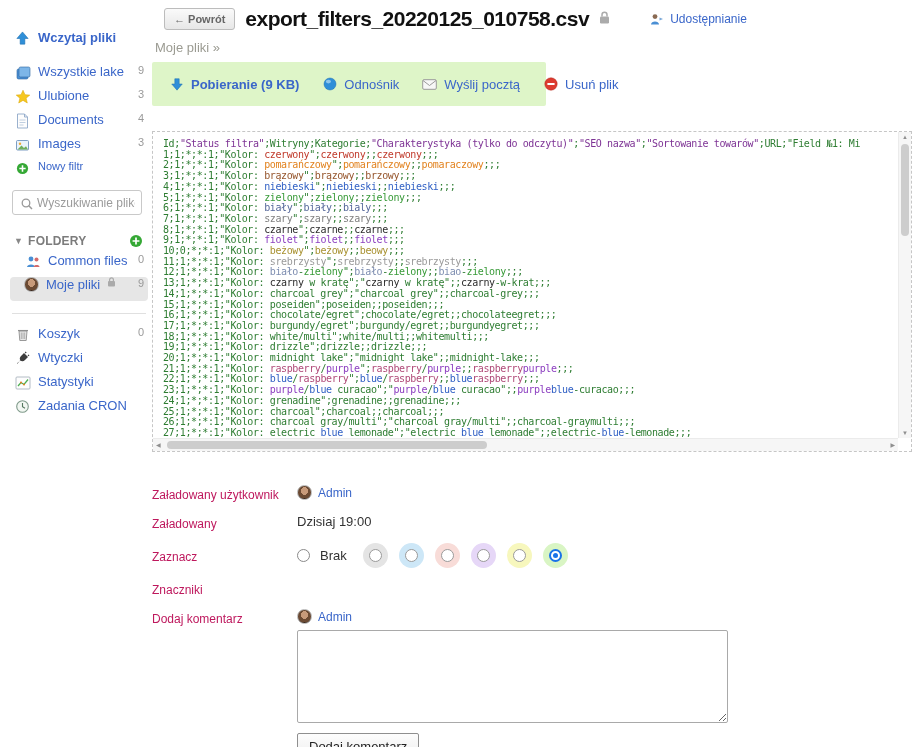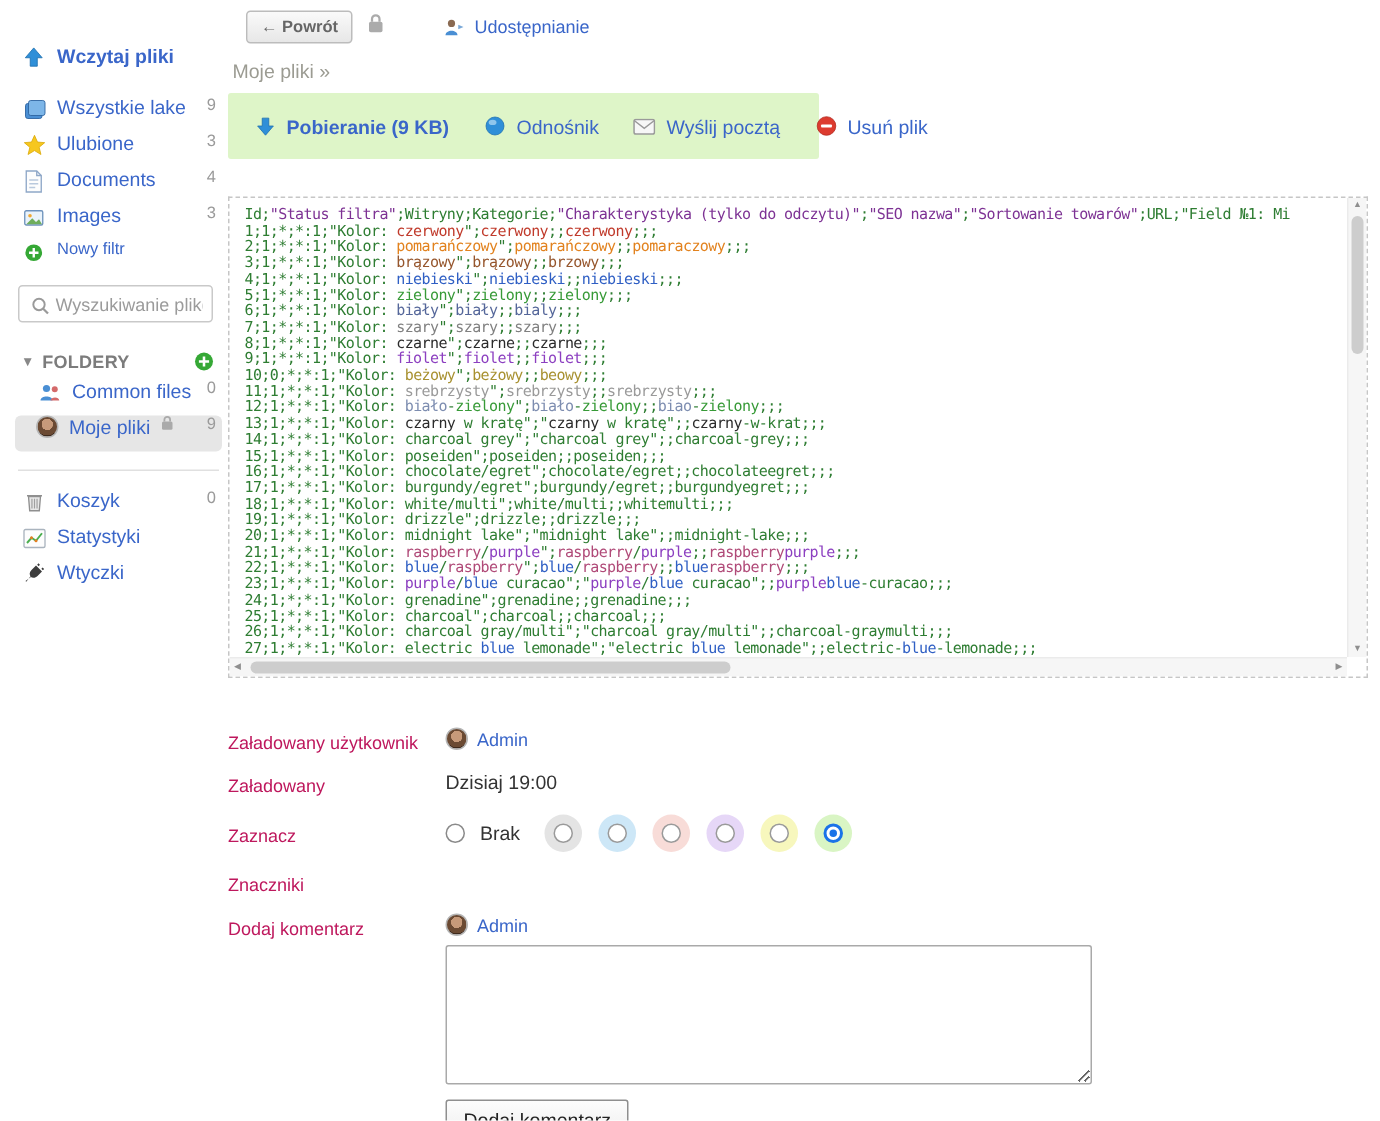--- a/index.html
+++ b/index.html
@@ -196,44 +196,54 @@
             <path d="M5.3 5.5 V12 M7 5.5 V12 M8.7 5.5 V12" stroke="#9f9f9f" stroke-width="0.8"></path>
             <path d="M2 3.5 H12" stroke="#8f8f8f" stroke-width="1.1"></path>
           </svg>
       </span>
       <span class="lbl">Koszyk</span>
       <span class="count">0</span>
     </div>
 
     <div class="slink">
       <span class="icn">
+        <svg width="15" height="15" viewBox="0 0 15 15">
+            <path d="M9 2 L13 6 L10 9 C8.5 10.5 6.5 10.5 5.2 9.3 L2.5 12.8 L2 12.3 L5.6 9.6 C4.4 8.3 4.5 6.4 6 5 Z" fill="#3d3d3d"></path>
+            <path d="M10.2 1 L11.2 2 M13 3.8 L14 4.8" stroke="#3d3d3d" stroke-width="1.2"></path>
+          </svg>
+      </span>
+      <span class="lbl">Wtyczki</span>
+    </div>
+
+    <div class="slink">
+      <span class="icn">
         <svg width="16" height="14" viewBox="0 0 16 14">
             <rect x="1" y="1" width="14" height="12" rx="1" fill="#fdfdfd" stroke="#aab4be" stroke-width="0.9"></rect>
             <path d="M3 10 L6 6.5 L9 8.5 L13 3.5" fill="none" stroke="#4caf50" stroke-width="1.3"></path>
             <circle cx="6" cy="6.5" r="1" fill="#e67e22"></circle>
             <circle cx="9" cy="8.5" r="1" fill="#e67e22"></circle>
           </svg>
       </span>
       <span class="lbl">Statystyki</span>
     </div>
 
     <div class="slink">
       <span class="icn">
         <svg width="15" height="15" viewBox="0 0 15 15">
-            <path d="M9 2 L13 6 L10 9 C8.5 10.5 6.5 10.5 5.2 9.3 L2.5 12.8 L2 12.3 L5.6 9.6 C4.4 8.3 4.5 6.4 6 5 Z" fill="#3d3d3d"></path>
-            <path d="M10.2 1 L11.2 2 M13 3.8 L14 4.8" stroke="#3d3d3d" stroke-width="1.2"></path>
-          </svg>
-      </span>
-      <span class="lbl">Wtyczki</span>
-    </div>
-
+            <circle cx="7.5" cy="7.5" r="5.8" fill="#f2f7f2" stroke="#7f9a8a" stroke-width="1.1"></circle>
+            <path d="M7.5 4 V7.7 L10 9.2" fill="none" stroke="#55775f" stroke-width="1.1"></path>
+          </svg>
+      </span>
+      <span class="lbl">Zadania CRON</span>
+    </div>
   </aside>
 
   <div class="page-header">
     <button class="back-btn">← Powrót</button>
+    <span class="file-title">export_filters_20220125_010758.csv</span>
     <span class="title-lock">
       <svg width="11" height="13" viewBox="0 0 11 13">
           <rect x="1" y="5.5" width="9" height="7" rx="1.2" fill="#ababab"></rect>
           <path d="M3 5.5 V3.7 A2.5 2.5 0 0 1 8 3.7 V5.5" fill="none" stroke="#ababab" stroke-width="1.5"></path>
         </svg>
     </span>
     <span class="share-link">
       <span class="icn">
         <svg width="15" height="13" viewBox="0 0 15 13">
             <circle cx="6" cy="3.6" r="2.4" fill="#8a6a52"></circle>

